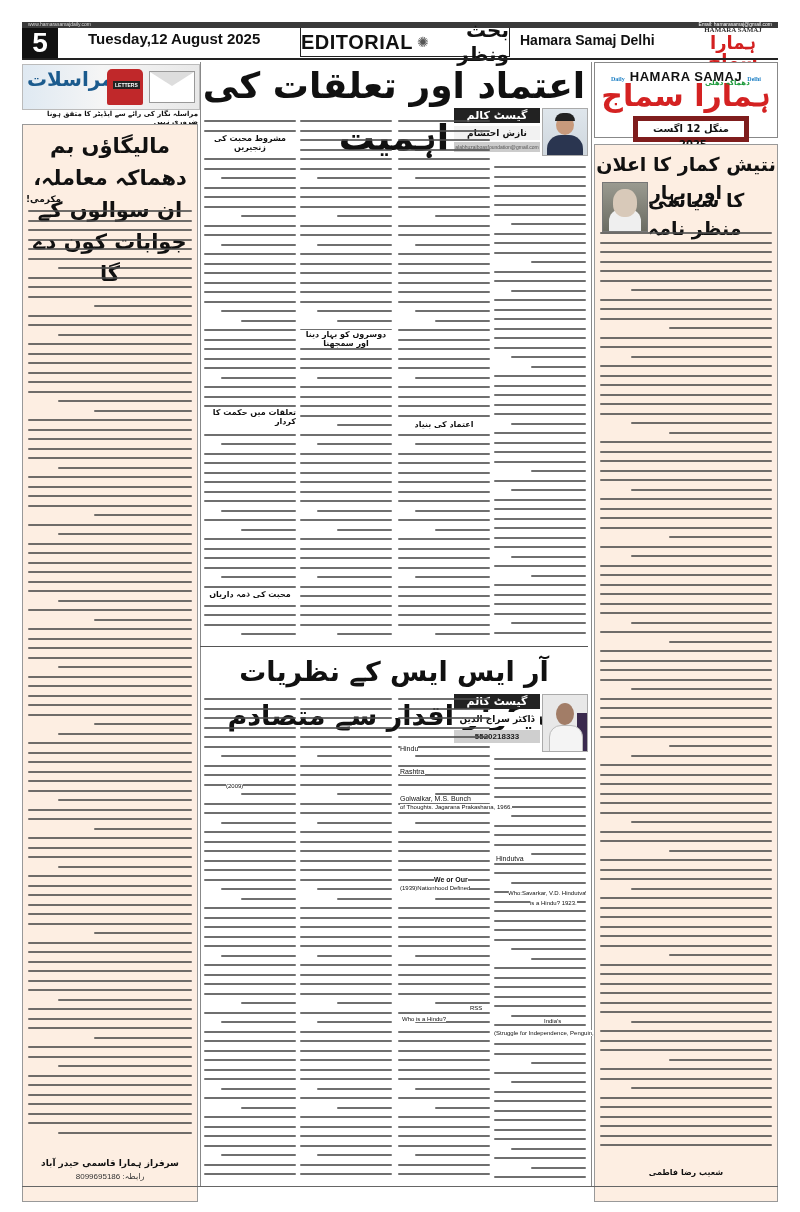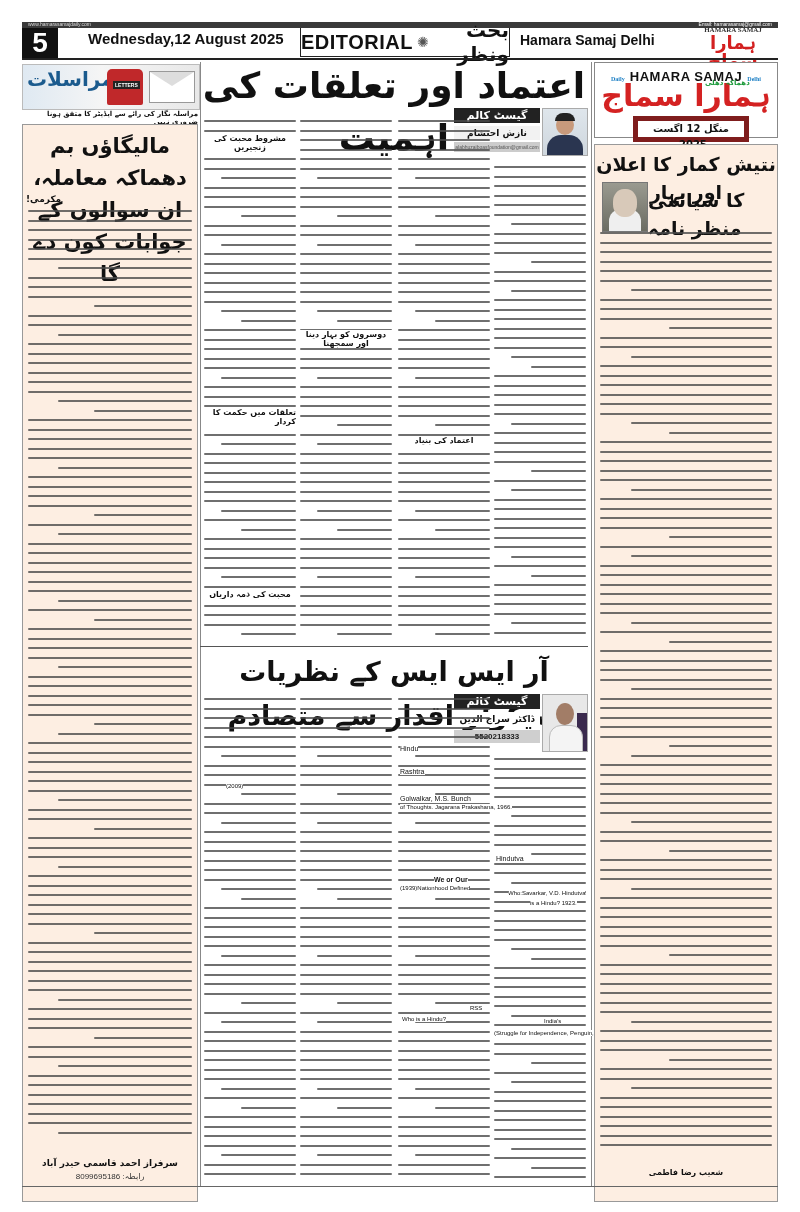--- a/index.html
+++ b/index.html
@@ -90,21 +90,21 @@
   .botrule{left:22px;top:1186px;width:756px;height:1px;background:#666;}
 </style>
 </head>
 <body>
 
 <div class="abs topstrip">
   <span class="url">www.hamarasamajdaily.com</span>
   <span class="mail">Email: hamarasamaj@gmail.com</span>
 </div>
 <div class="abs pagenum">5</div>
-<div class="abs hdate">Wednesday,12 August 2025</div>
+<div class="abs hdate">Tuesday,12 August 2025</div>
 <div class="abs editorial">
   <span class="en">EDITORIAL</span>
   <span class="sep">✺</span>
   <span class="ur">بحث ونظر</span>
 </div>
 <div class="abs hpaper">Hamara Samaj Delhi</div>
 <div class="abs hlogo-small">
   <div class="e">HAMARA SAMAJ</div>
   <div class="u">ہمارا سماج</div>
 </div>
@@ -217,21 +217,21 @@
     <div class="ln"></div>
     <div class="ln m"></div>
     <div class="ln"></div>
     <div class="ln"></div>
     <div class="ln"></div>
     <div class="ln"></div>
     <div class="ln"></div>
     <div class="ln"></div>
     <div class="ln m"></div>
   </div>
-<div class="abs letters-sign">سرفراز احمد قاسمی حیدر آباد</div>
+<div class="abs letters-sign">سرفراز ہمارا قاسمی حیدر آباد</div>
 <div class="abs letters-phone">رابطہ: 8099695186</div>
 
 <div class="abs ed-head">اعتماد اور تعلقات کی اہمیت</div>
 <div class="abs guest-box">
   <div class="guest-label">گیسٹ کالم</div>
   <div class="guest-name">نازش احتشام اعظمی</div>
   <div class="guest-mail">alabhuzaiboasfoundation@gmail.com</div>
   <div class="guest-photo">
       <div class="bd"></div>
       <div class="hd"></div>
@@ -460,21 +460,21 @@
     <div class="ln"></div>
     <div class="ln"></div>
     <div class="ln"></div>
     <div class="ln s"></div>
   </div>
 
 <div class="abs subhead" style="left:204px;top:134px;width:92px;background:#fff;">مشروط محبت کی زنجیریں</div>
 <div class="abs subhead" style="left:300px;top:330px;width:92px;background:#fff;">دوسروں کو بہار دینا اور سمجھنا</div>
 <div class="abs subhead" style="left:204px;top:408px;width:92px;background:#fff;text-align:right;">تعلقات میں حکمت کا کردار</div>
 <div class="abs subhead" style="left:204px;top:590px;width:92px;background:#fff;">محبت کی ذمہ داریاں</div>
-<div class="abs subhead" style="left:398px;top:420px;width:92px;background:#fff;margin-top:16px;">اعتماد کی بنیاد</div>
+<div class="abs subhead" style="left:398px;top:420px;width:92px;background:#fff;">اعتماد کی بنیاد</div>
 
 <div class="abs rss-rule"></div>
 <div class="abs rss-head">آر ایس ایس کے نظریات سیکولر اقدار سے متصادم</div>
 <div class="abs rss-guest">
   <div class="guest-label">گیسٹ کالم</div>
   <div class="guest-name">ڈاکٹر سراج الدین ندوی</div>
   <div class="rss-phone">5520218333</div>
   <div class="rss-photo">
       <div class="dk"></div>
       <div class="bd"></div>

